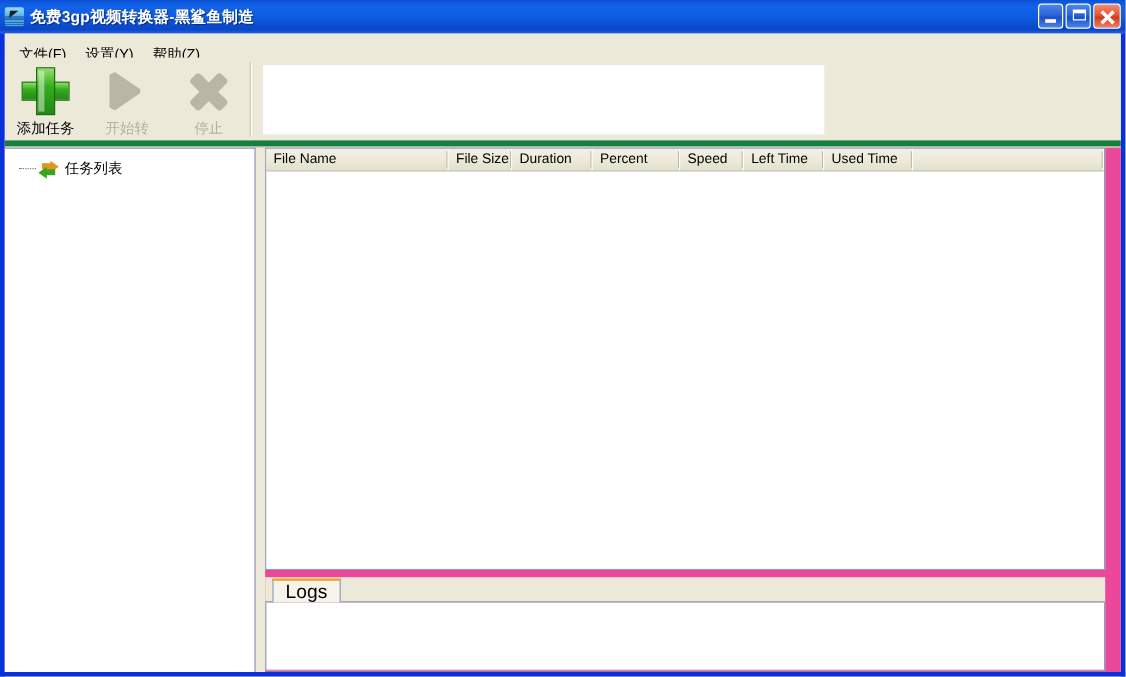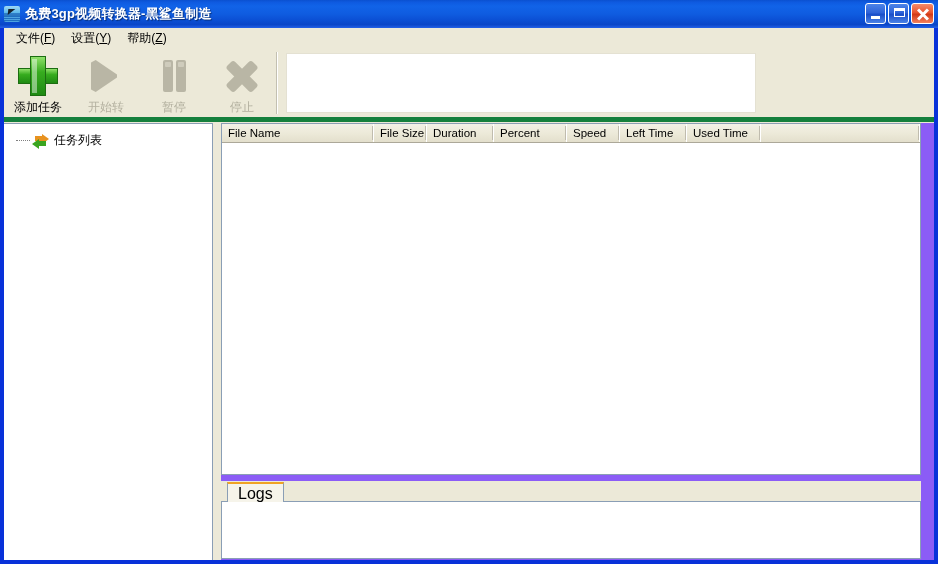--- a/index.html
+++ b/index.html
@@ -126,21 +126,21 @@
     left: 4px; top: 28px;
     width: 930px;
     height: 20px;
     background: #ece9d8;
     display: flex;
     align-items: center;
     padding-left: 6px;
     box-sizing: border-box;
   }
   .menu-item {
-    padding: 2px 10px 2px 6px;
+    padding: 17px 10px 2px 6px;
     color: #000000;
     font-size: 12px;
     white-space: nowrap;
     cursor: default;
   }
   .menu-item .mn {
     text-decoration: underline;
   }
 
   
@@ -285,21 +285,21 @@
     box-sizing: border-box;
   }
 
   
   .main {
     position: absolute;
     left: 4px; top: 123px;
     width: 930px;
     height: 437px;
     display: flex;
-    background: #8b5cf6;
+    background: #ec4899;
   }
   .tree-pane {
     width: 209px;
     height: 437px;
     box-sizing: border-box;
     background: #ffffff;
     border: 1px solid #8a9eb5;
     border-left: 0;
     border-bottom: 0;
     overflow: hidden;
@@ -497,29 +497,20 @@
       <div class="tool-label">添加任务</div>
     </div>
 
     <div class="tool-btn">
       <div class="tool-ico ico-play">
         <div class="shape"></div>
       </div>
       <div class="tool-label disabled">开始转</div>
     </div>
 
-    <div class="tool-btn">
-      <div class="tool-ico ico-pause">
-        <div class="b1"></div>
-        <div class="b2"></div>
-        <div class="cap" style="left:13px"></div>
-        <div class="cap" style="left:26px"></div>
-      </div>
-      <div class="tool-label disabled">暂停</div>
-    </div>
 
     <div class="tool-btn">
       <div class="tool-ico ico-stop">
         <div class="x1"></div>
         <div class="x2"></div>
       </div>
       <div class="tool-label disabled">停止</div>
     </div>
 
     <div class="toolbar-sep"></div>

